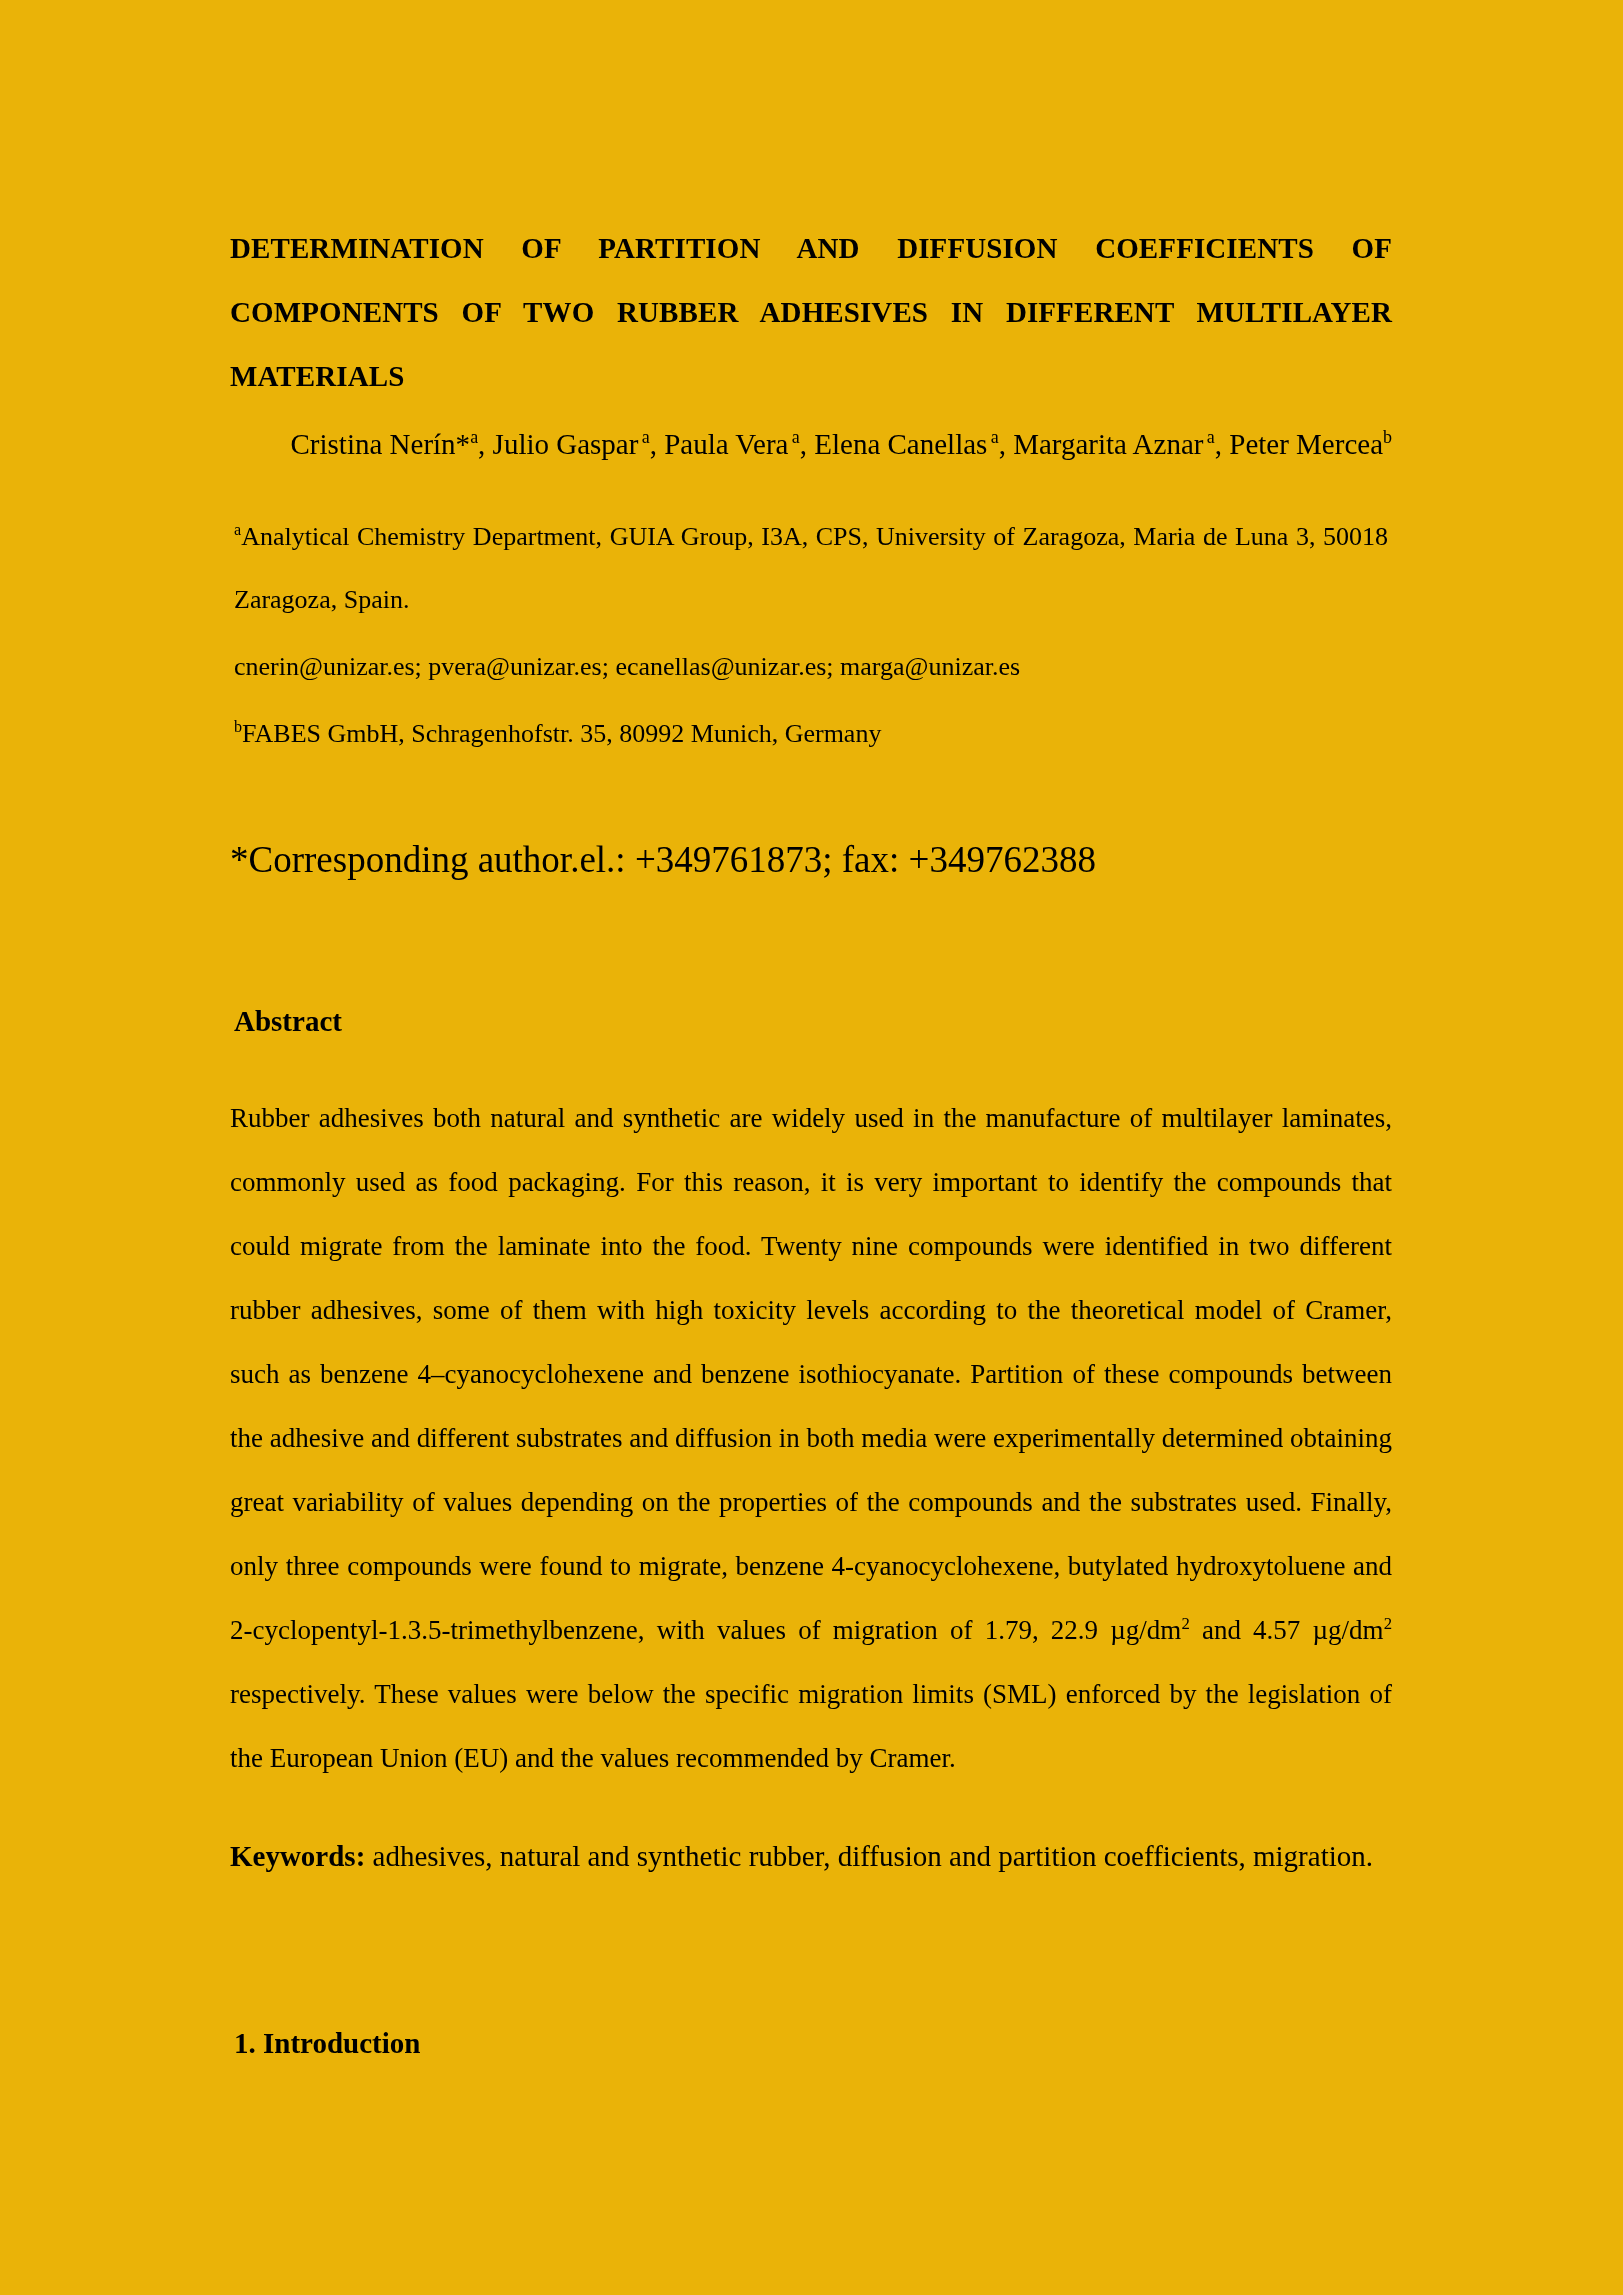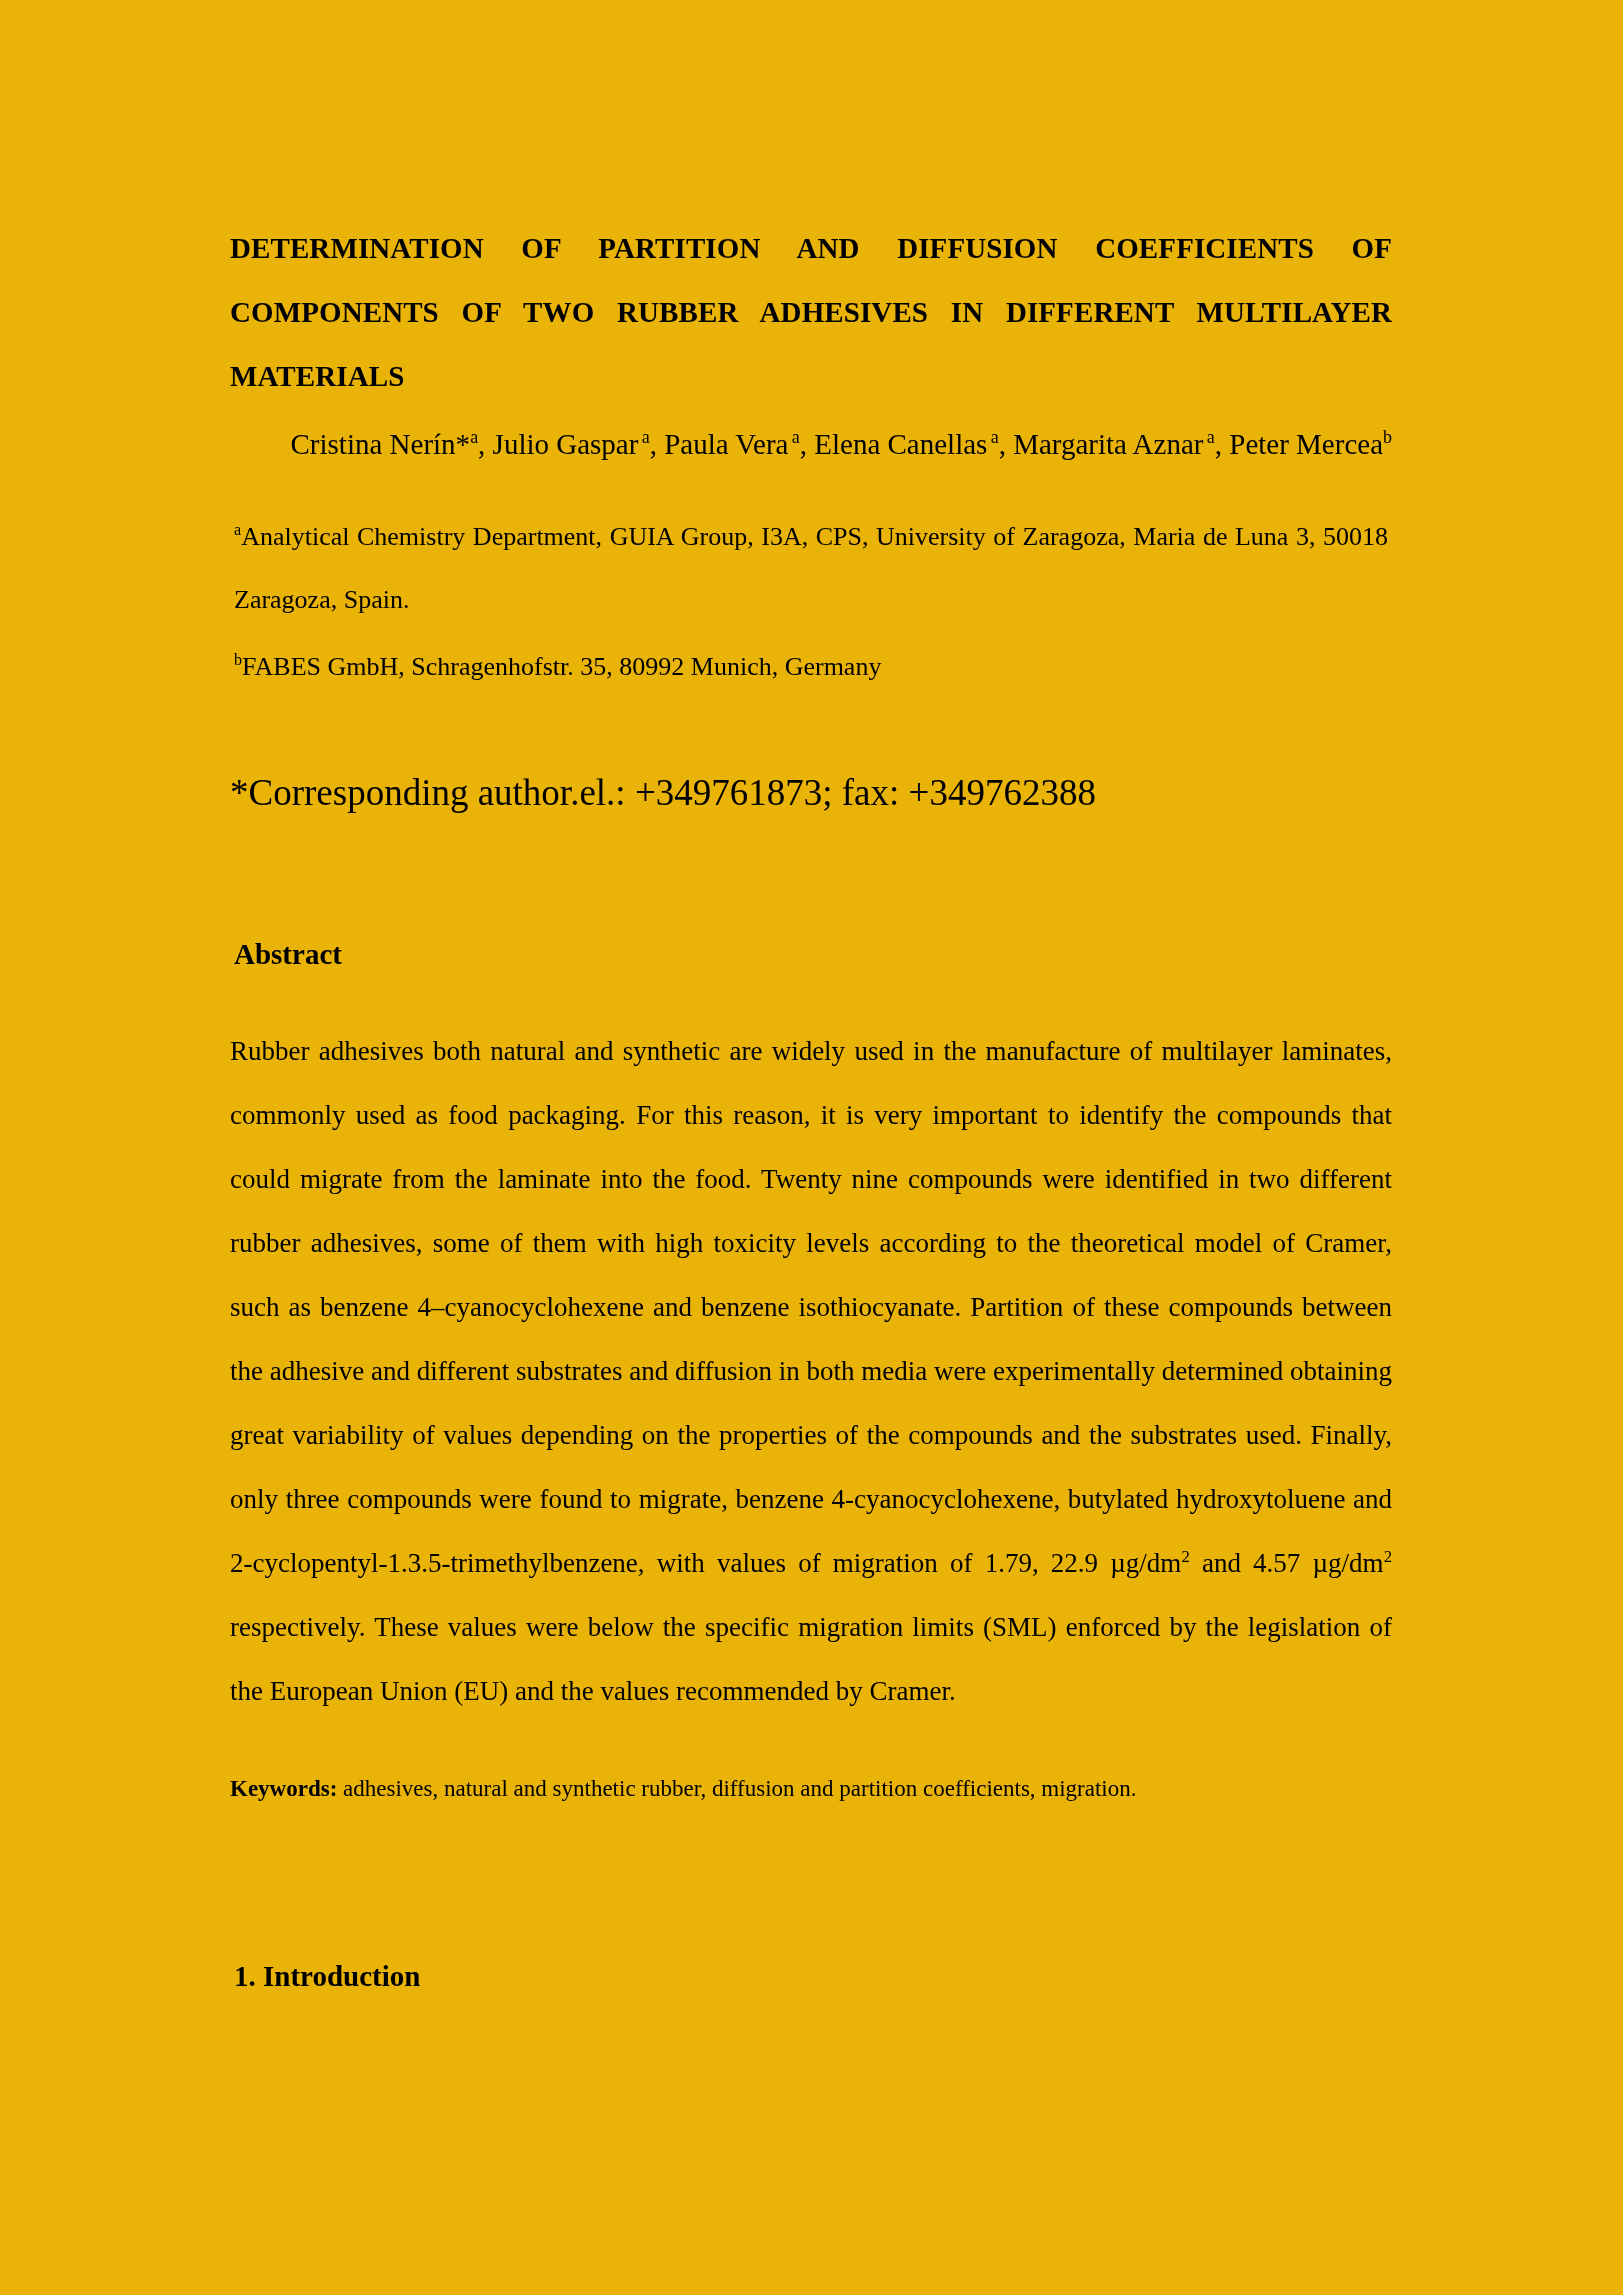--- a/index.html
+++ b/index.html
@@ -80,21 +80,21 @@
     font-size: 27px;
     line-height: 64px;
     text-align: justify;
     text-align-last: left;
     margin: 33px 0 0 0;
     hyphens: none;
   }
 
   
   .keywords {
-    font-size: 23px;
+    font-size: 29px;
     line-height: 64px;
     text-align: justify;
     text-align-last: left;
     margin: 34px 0 0 0;
   }
   .keywords b { font-weight: bold; }
 
   
   .intro-heading {
     margin-top: 124px;
@@ -114,20 +114,21 @@
   <div class="content">
 
     <h1 class="title">DETERMINATION OF PARTITION AND DIFFUSION COEFFICIENTS OF COMPONENTS OF TWO RUBBER ADHESIVES IN DIFFERENT MULTILAYER MATERIALS</h1>
 
     <p class="authors"><span>Cristina Nerín*</span><sup>a</sup>, <span>Julio Gaspar</span><sup class="nbsp-sup">a</sup>, <span>Paula Vera</span><sup class="nbsp-sup">a</sup>, <span>Elena Canellas</span><sup class="nbsp-sup">a</sup>, <span>Margarita Aznar</span><sup class="nbsp-sup">a</sup>, <span>Peter Mercea</span><sup>b</sup></p>
 
     <div class="affil-block">
 
       <p class="affil-line wrap"><sup>a</sup><span>Analytical Chemistry Department, GUIA Group, I3A, CPS, University of Zaragoza, Maria de Luna 3, 50018 Zaragoza, Spain.</span></p>
 
+      <p class="affil-line">cnerin@unizar.es; pvera@unizar.es; ecanellas@unizar.es; marga@unizar.es</p>
 
       <p class="affil-line"><sup>b</sup><span>FABES GmbH, Schragenhofstr. 35, 80992 Munich, Germany</span></p>
 
     </div>
 
     <p class="corresponding">*Corresponding author.el.: +349761873; fax: +349762388</p>
 
     <h2 class="section-heading abstract-heading">Abstract</h2>
 
     <p class="abstract-body"><span>Rubber adhesives both natural and synthetic are widely used in the manufacture of multilayer laminates, commonly used as food packaging. For this reason, it is very important to identify the compounds that could migrate from the laminate into the food. Twenty nine compounds were identified in two different rubber adhesives, some of them with high toxicity levels according to the theoretical model of Cramer, such as benzene 4–cyanocyclohexene and benzene isothiocyanate. Partition of these compounds between the adhesive and different substrates and diffusion in both media were experimentally determined obtaining great variability of values depending on the properties of the compounds and the substrates used. Finally, only three compounds were found to migrate, benzene 4-cyanocyclohexene, butylated hydroxytoluene and 2-cyclopentyl-1.3.5-trimethylbenzene, with values of migration of 1.79, 22.9 µg/dm</span><sup>2</sup><span> and 4.57 µg/dm</span><sup>2</sup><span> respectively. These values were below the specific migration limits (SML) enforced by the legislation of the European Union (EU) and the values recommended by Cramer.</span></p>

